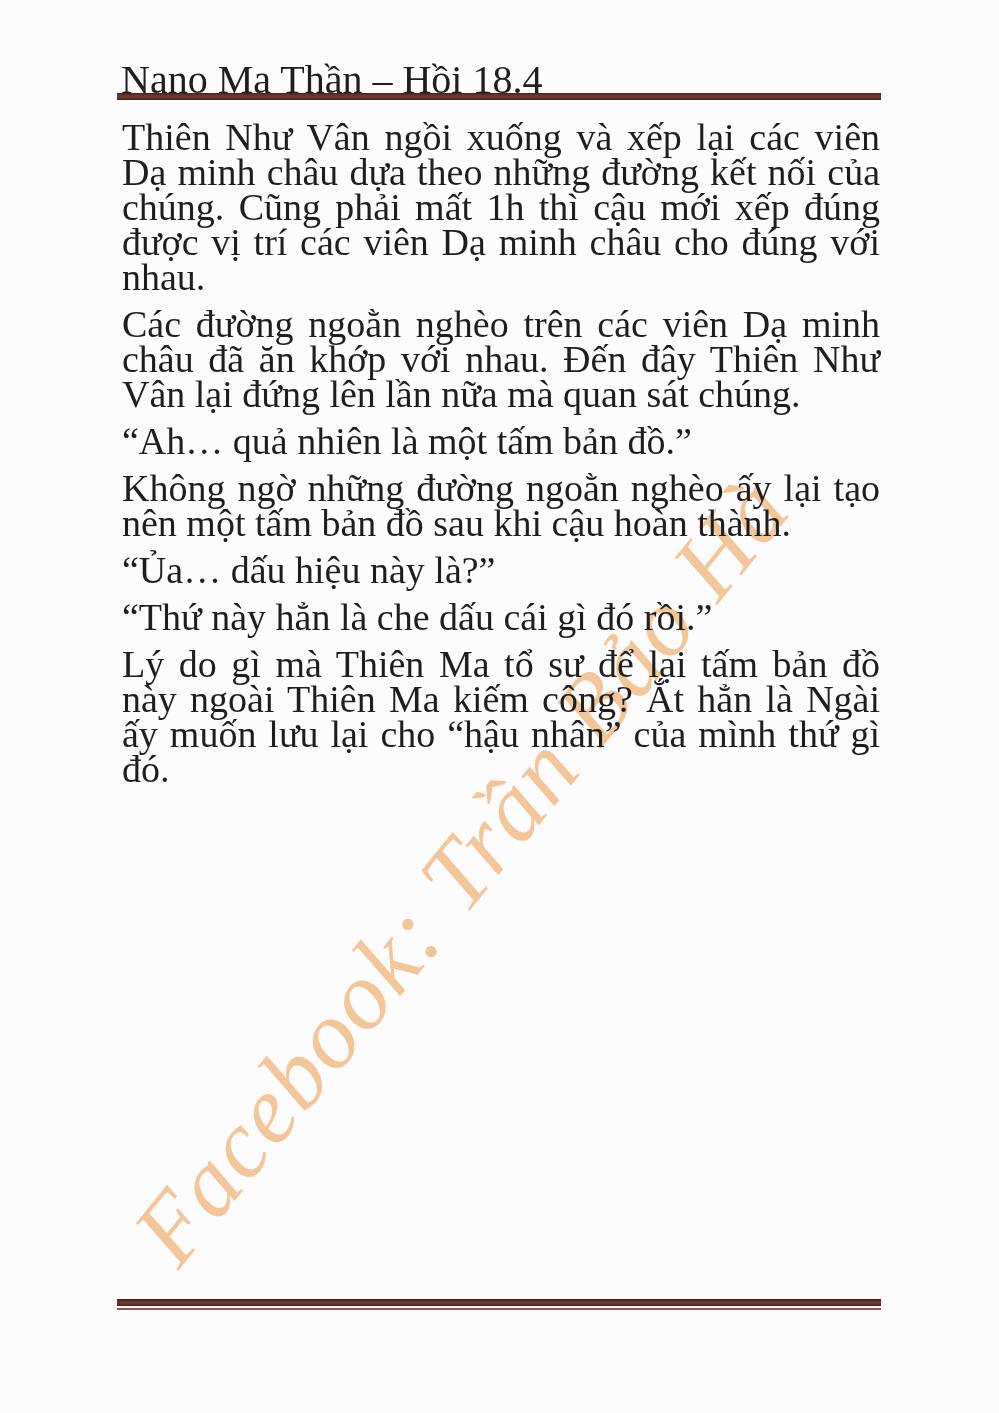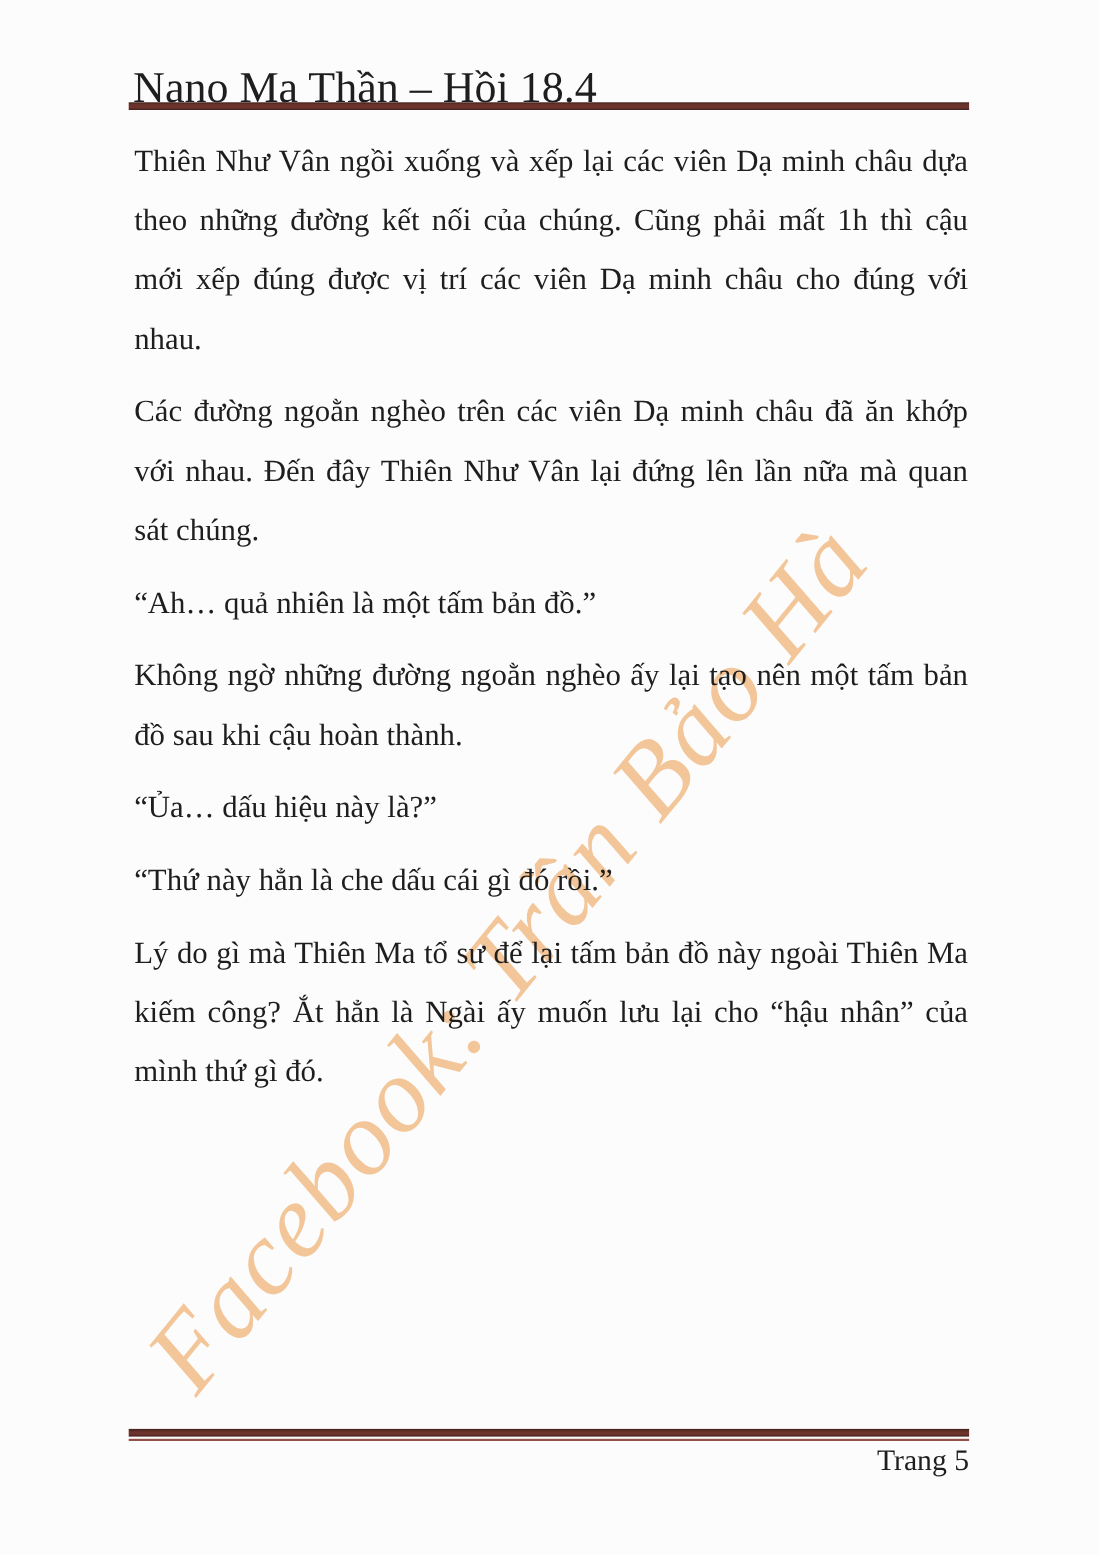--- a/index.html
+++ b/index.html
@@ -45,22 +45,22 @@
     z-index:1;
   }
   
   .body{
     position:absolute;
     left:122px;right:119px;top:120px;
     z-index:1;
   }
   .body p{
     margin:0 0 12px 0;
-    font-size:28px;
-    line-height:54px;
+    font-size:38px;
+    line-height:35px;
     text-align:justify;
     text-justify:inter-word;
   }
   
   .rule-footer{
     position:absolute;
     left:117px;right:118px;top:1299px;
     z-index:1;
   }
   .rule-footer .thick{height:7px;background:linear-gradient(#41201c,#6b332c 40%,#6b332c 70%,#41201c);}
@@ -94,17 +94,14 @@
     <p>“Ủa… dấu hiệu này là?”</p>
     <p>“Thứ này hẳn là che dấu cái gì đó rồi.”</p>
     <p>Lý do gì mà Thiên Ma tổ sư để lại tấm bản đồ này ngoài Thiên Ma kiếm công? Ắt hẳn là Ngài ấy muốn lưu lại cho “hậu nhân” của mình thứ gì đó.</p>
   </div>
 
   <div class="rule-footer">
     <div class="thick"></div>
     <div class="thin"></div>
   </div>
 
-  <div class="footer">
-    <span>Trang 5</span>
-  </div>
 
 </div>
 
 </body></html>

